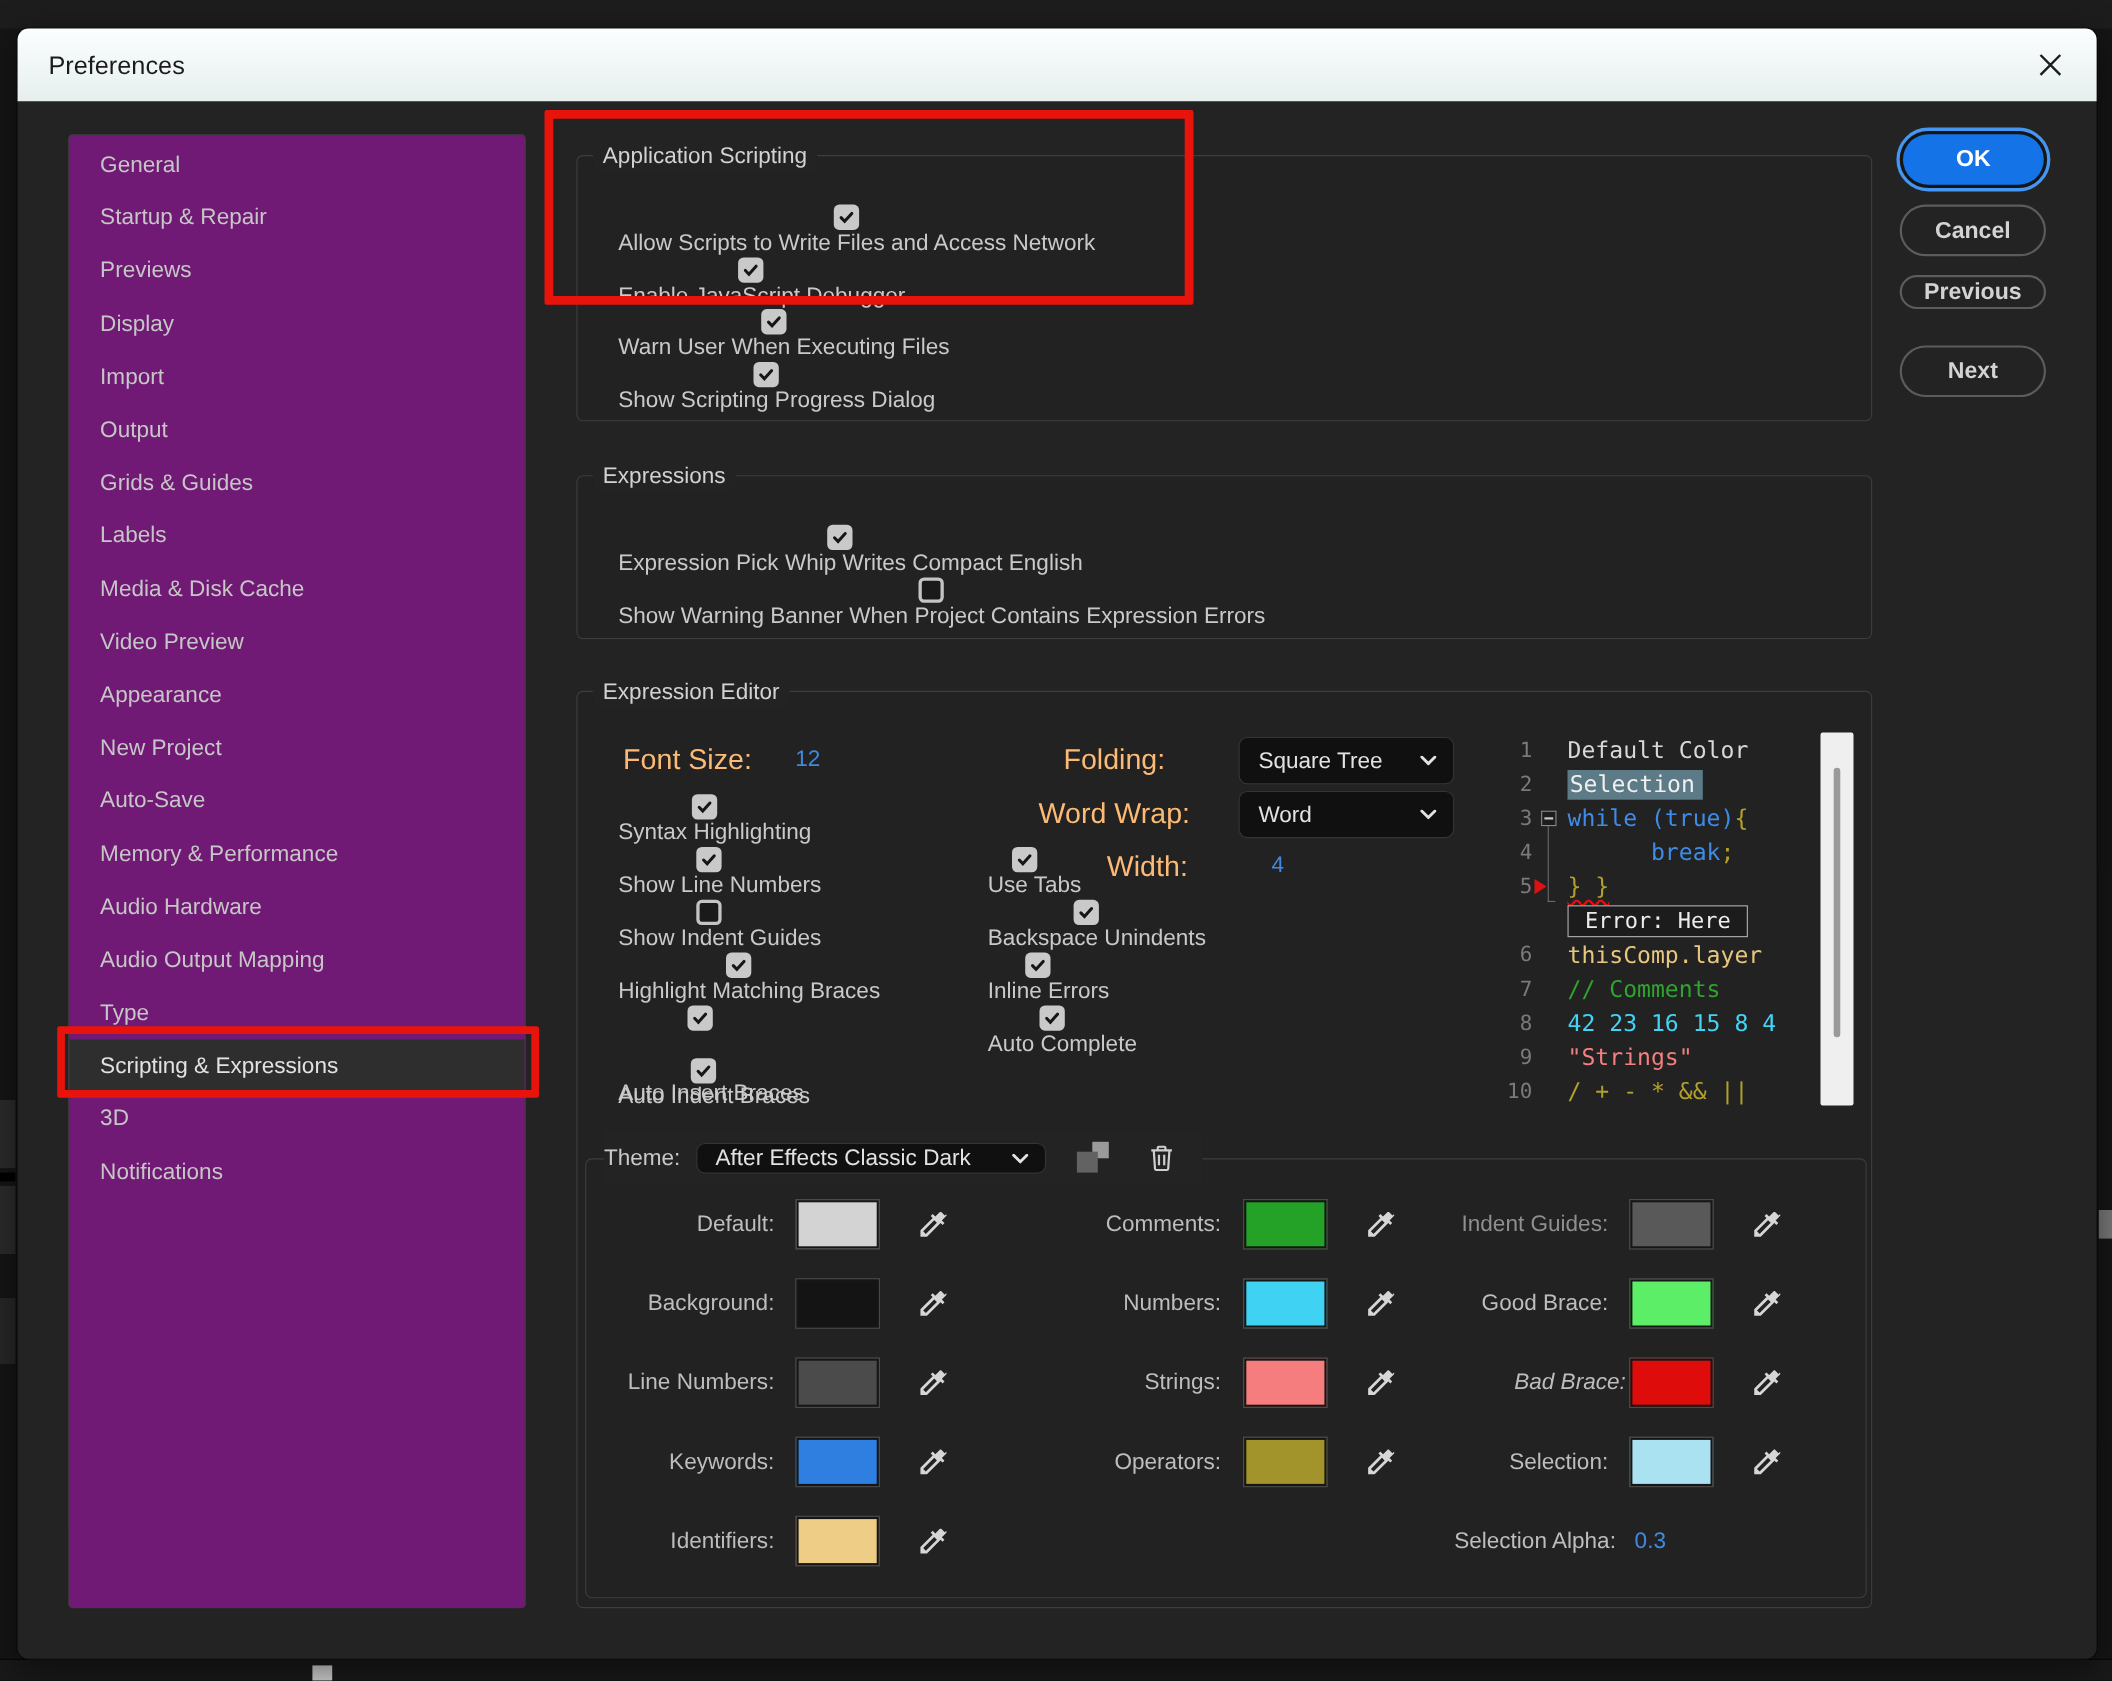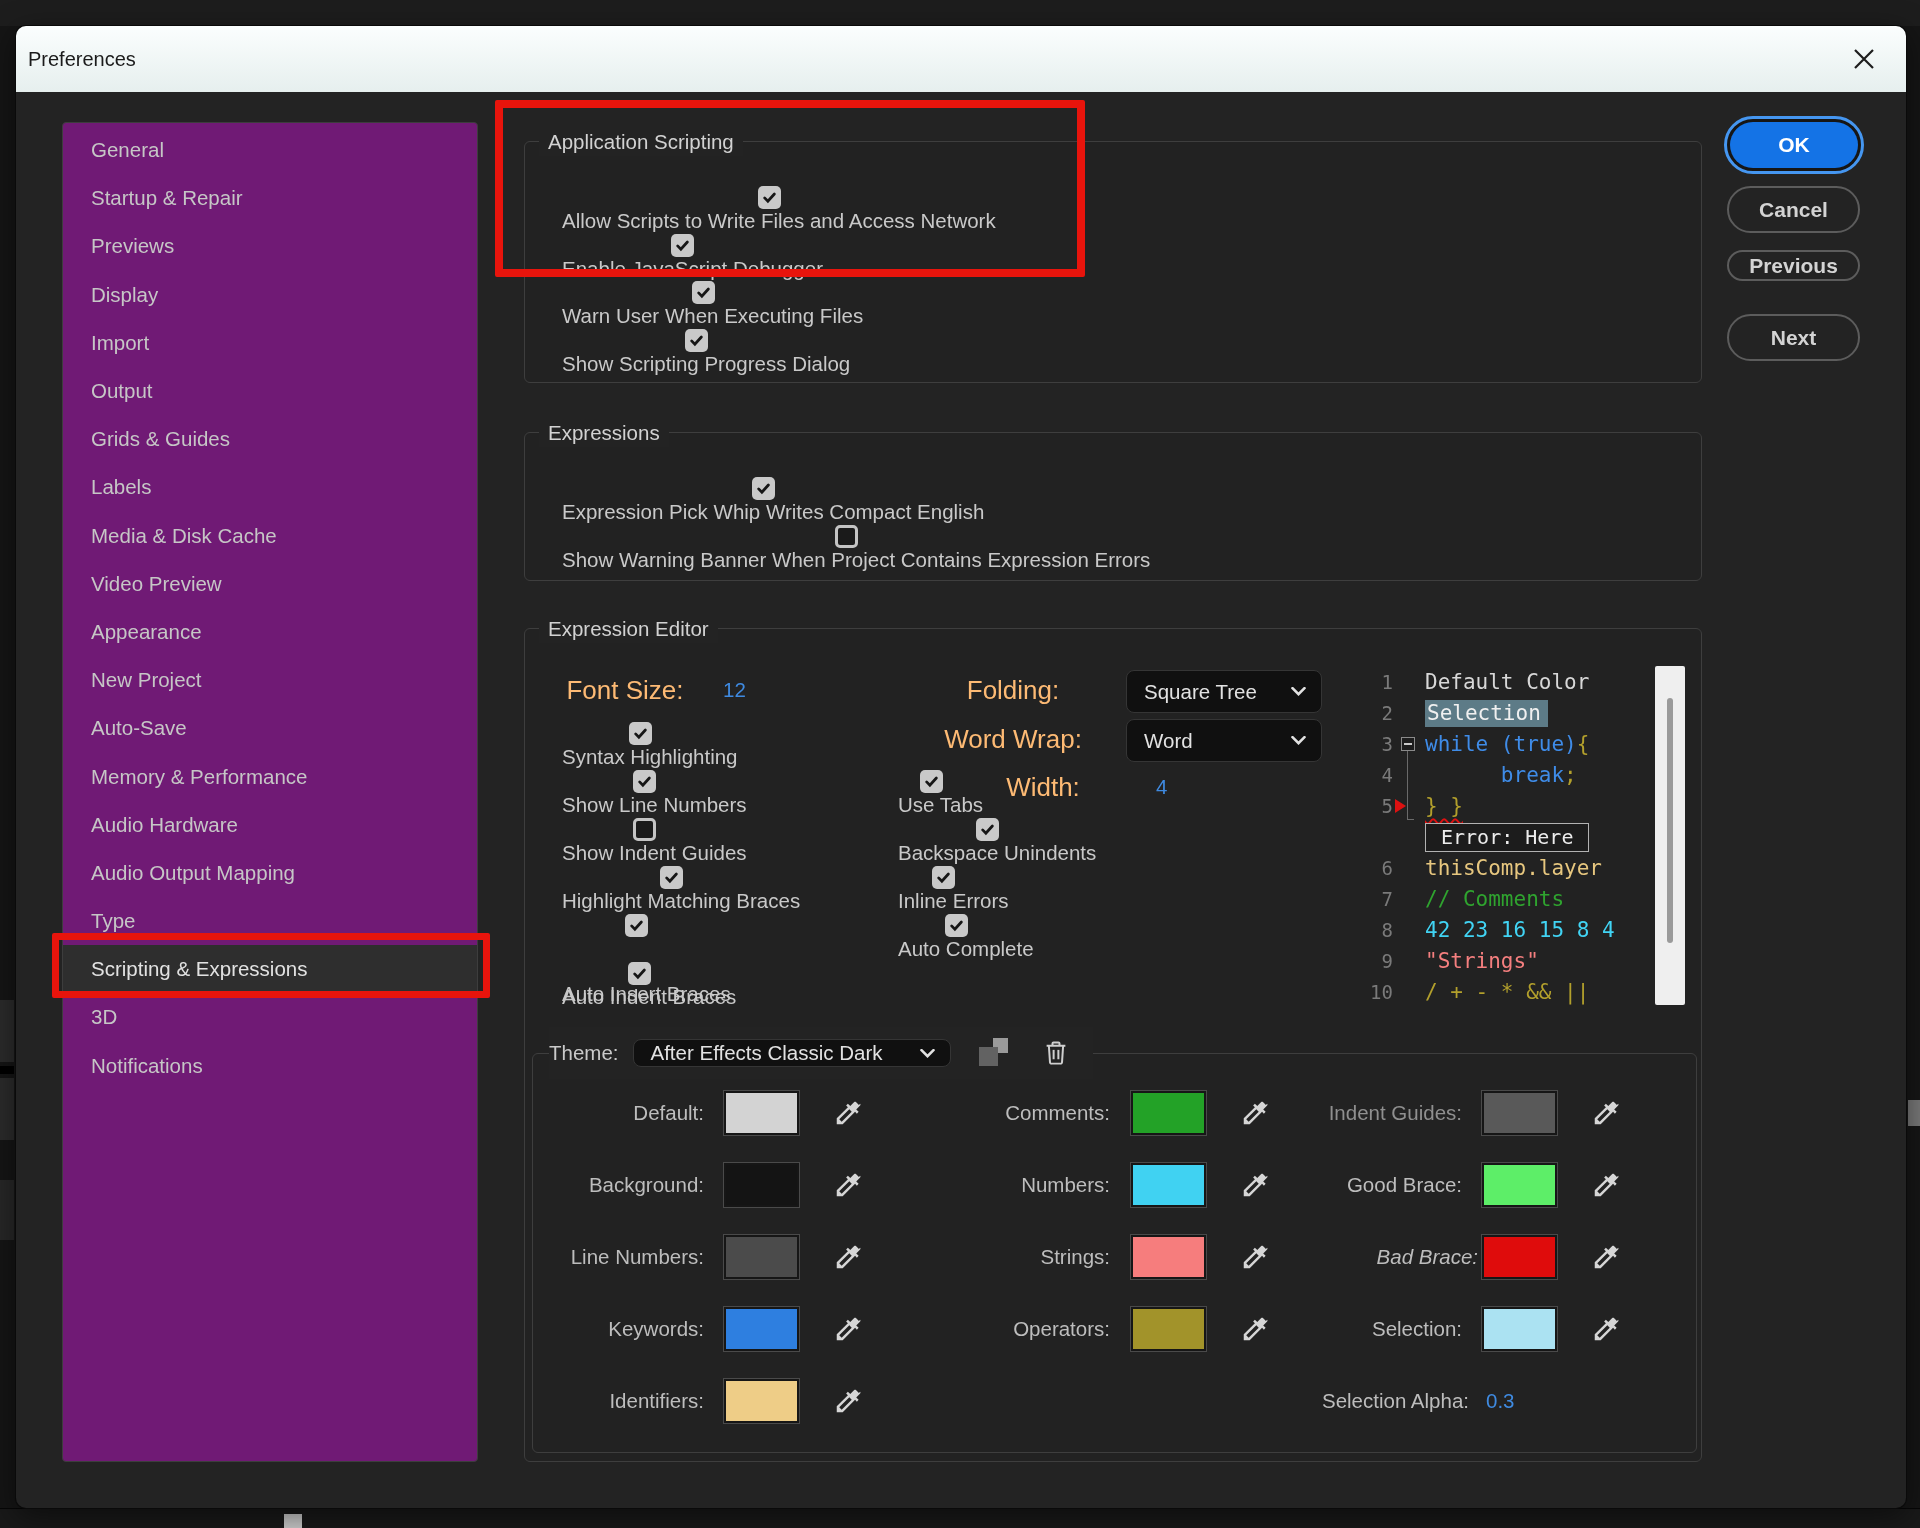--- a/index.html
+++ b/index.html
@@ -17,21 +17,21 @@
     position:absolute; left:16px; top:26px; width:1890px; height:1482px;
     background:#232323; border-radius:10px;
     box-shadow:0 0 0 1px #0a0a0a, 0 8px 30px rgba(0,0,0,.5);
   }
   .titlebar {
     position:absolute; left:0; top:0; right:0; height:66px;
     background:linear-gradient(#fbfefe,#e6efee);
     border-radius:10px 10px 0 0;
     display:flex; align-items:center;
   }
-  .title-text { font-size:20px; color:#1b1b1b; margin-left:12px; }
+  .title-text { font-size:23px; color:#1b1b1b; margin-left:28px; }
   .close-btn { position:absolute; right:26px; top:17px; width:32px; height:32px; display:flex; align-items:center; justify-content:center; cursor:default; }
   
   .sidebar {
     position:absolute; left:46px; top:96px; width:416px; height:1340px;
     background:#701a75; border:1px solid #3d3d3d; border-radius:4px;
     padding-top:3px; overflow:hidden;
   }
   .side-item {
     height:48.2px; display:flex; align-items:center; padding-left:28px;
     font-size:20.5px; color:#c6c6c6;

